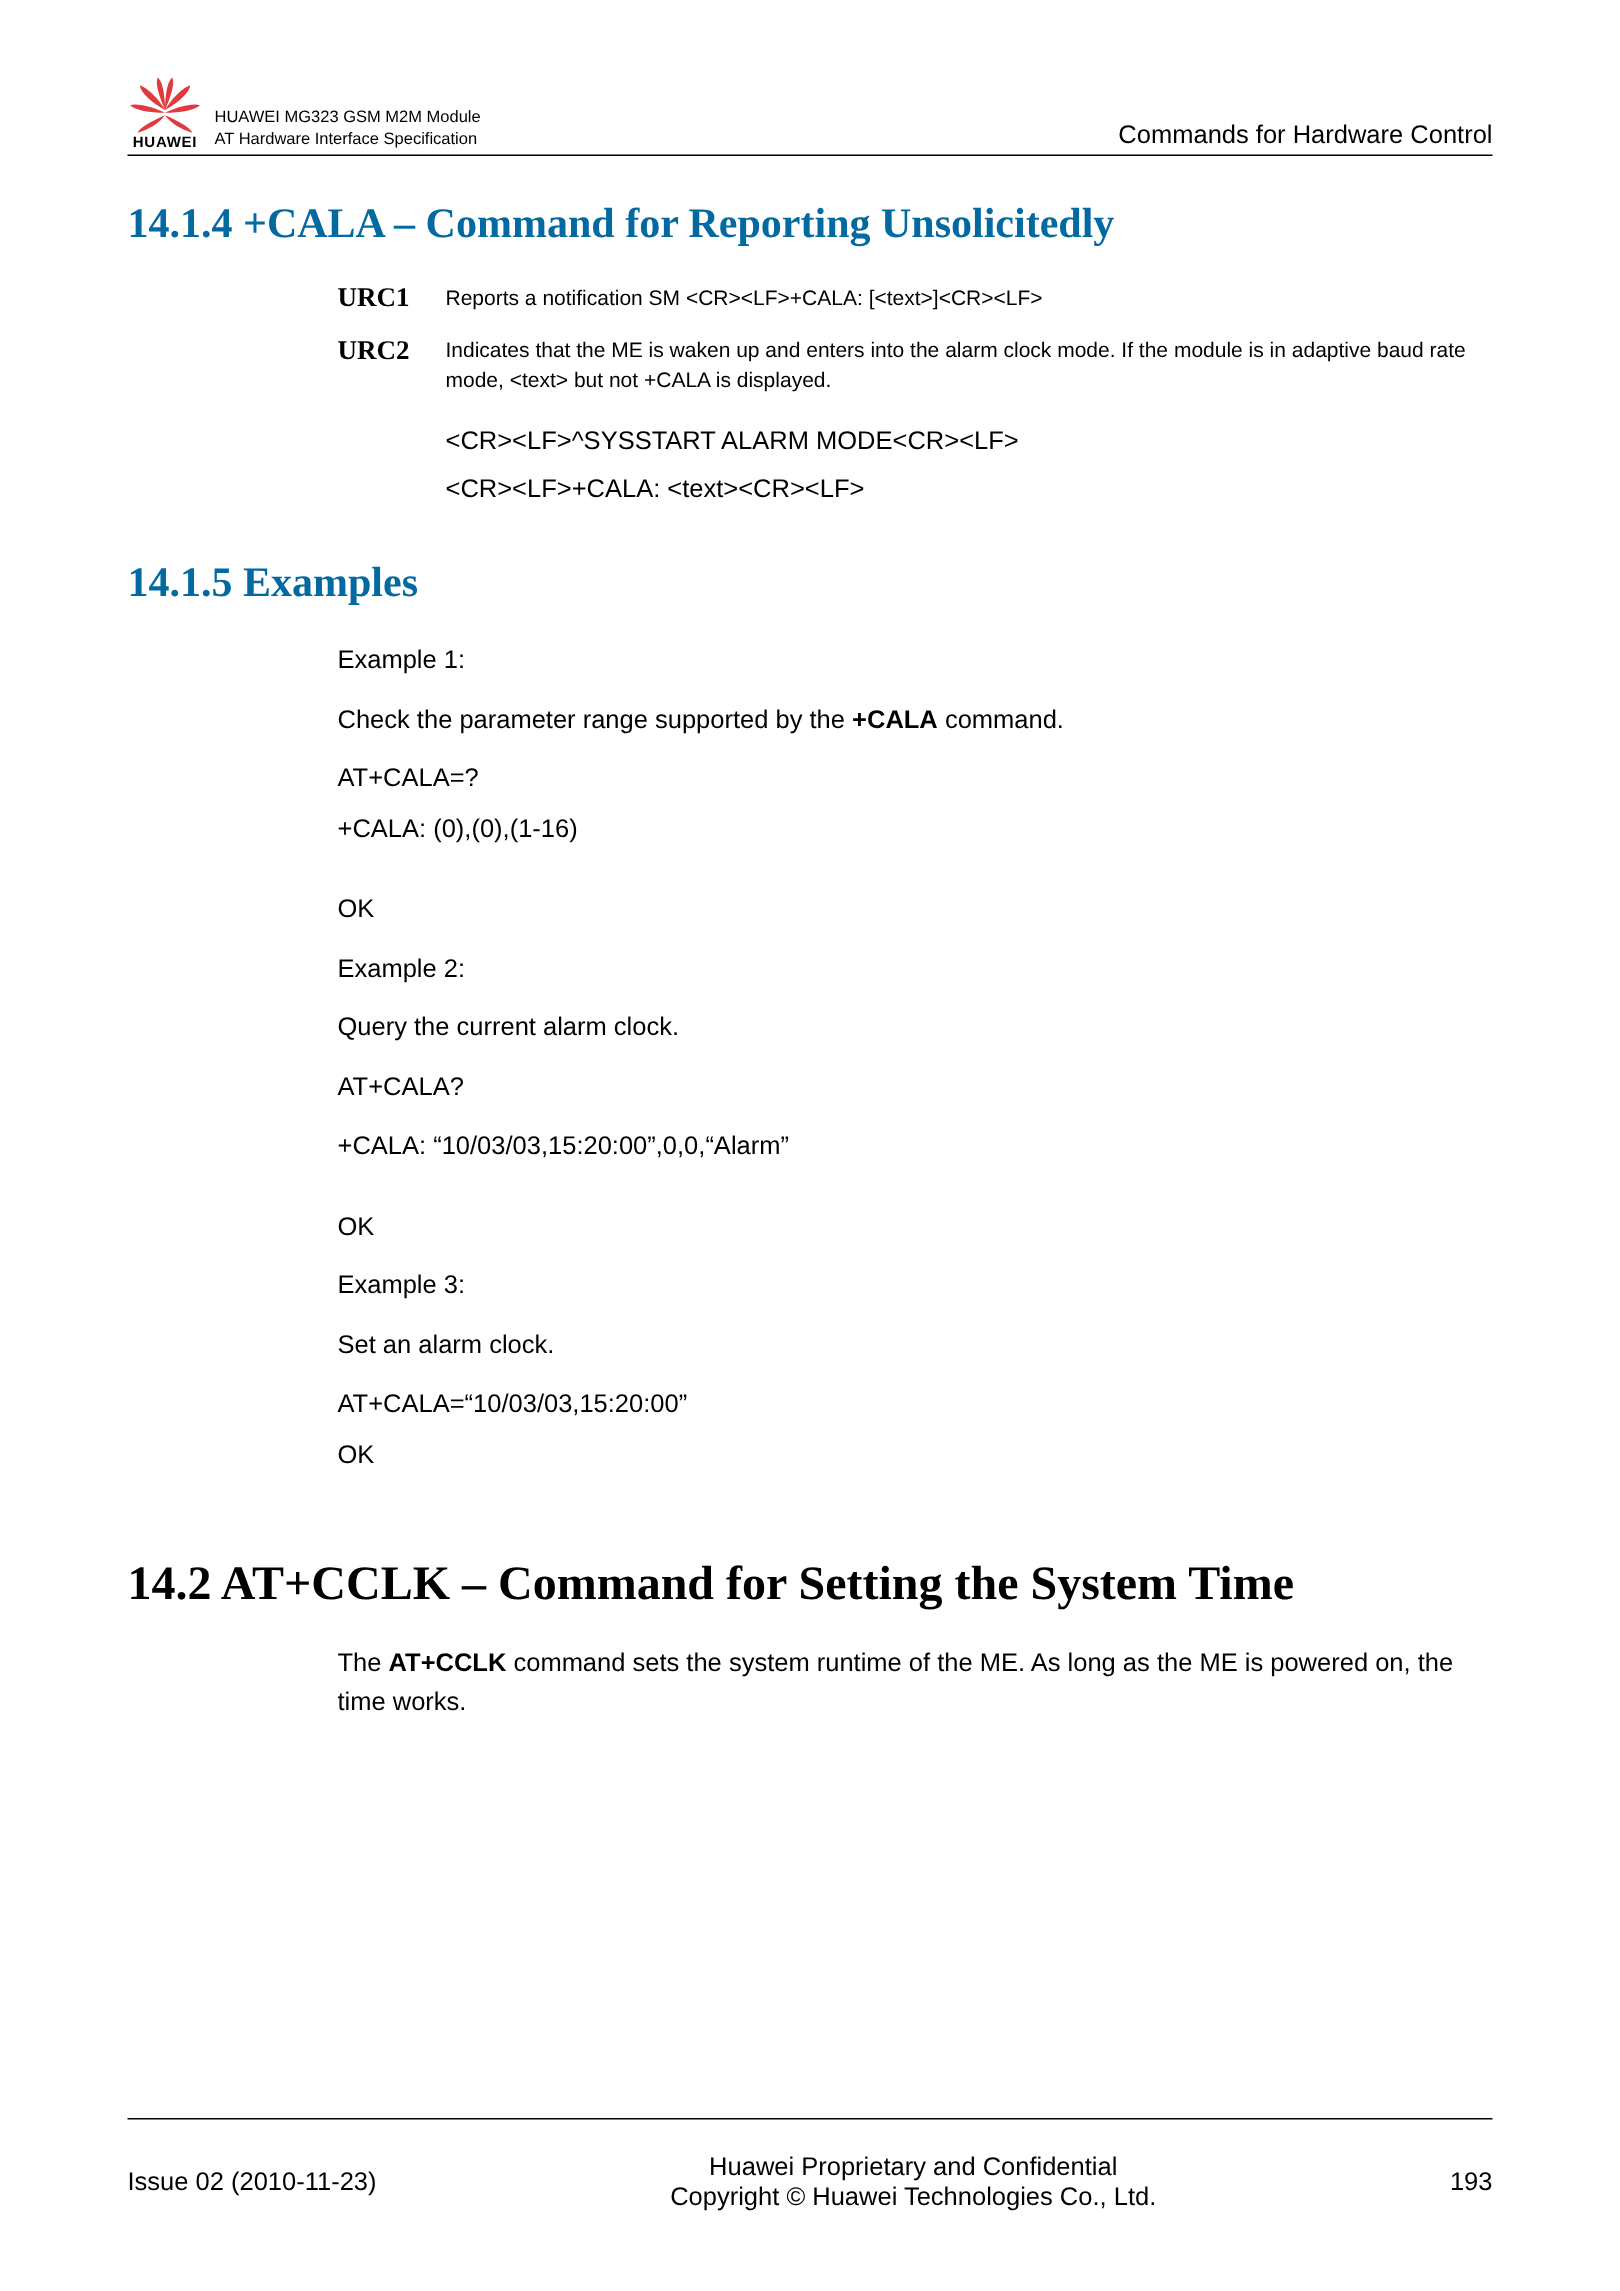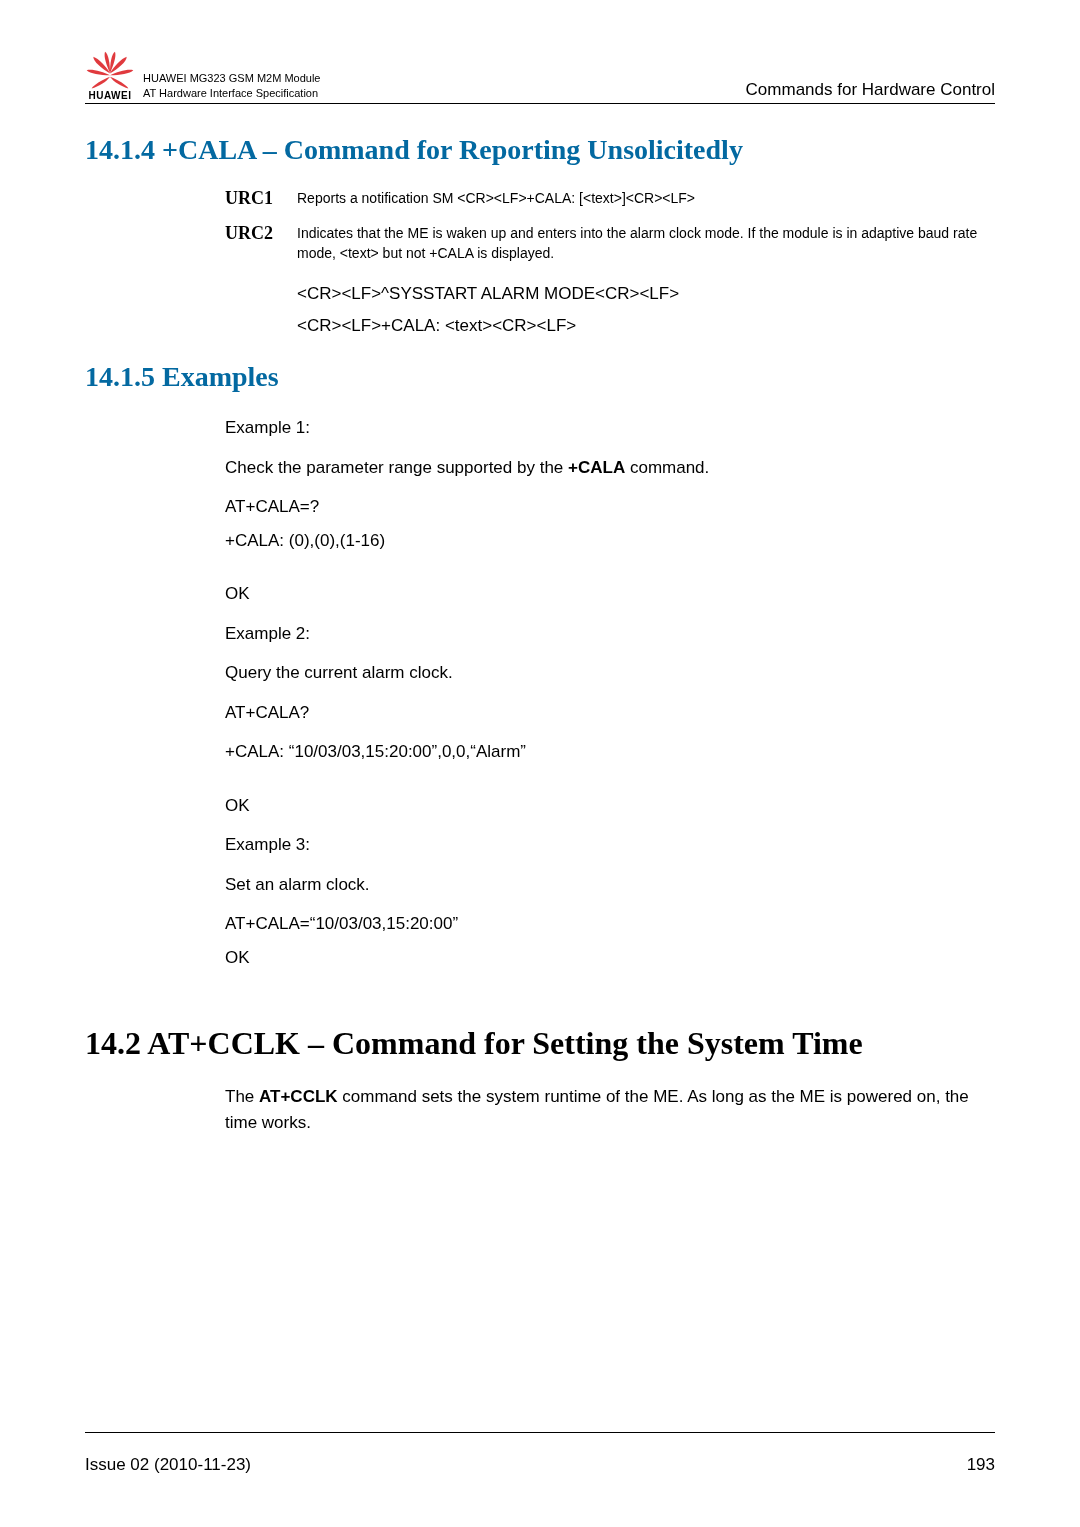--- a/index.html
+++ b/index.html
@@ -155,21 +155,21 @@
       <div class="urc-body">Reports a notification SM &lt;CR&gt;&lt;LF&gt;+CALA: [&lt;text&gt;]&lt;CR&gt;&lt;LF&gt;</div>
     </div>
     <div class="urc-row">
       <div class="urc-label">URC2</div>
       <div class="urc-body">Indicates that the ME is waken up and enters into the alarm clock mode. If the module is in adaptive baud rate mode, &lt;text&gt; but not +CALA is displayed.</div>
     </div>
   </div>
   <div class="urc-sub">&lt;CR&gt;&lt;LF&gt;^SYSSTART ALARM MODE&lt;CR&gt;&lt;LF&gt;</div>
   <div class="urc-sub">&lt;CR&gt;&lt;LF&gt;+CALA: &lt;text&gt;&lt;CR&gt;&lt;LF&gt;</div>
 
-  <div class="section-heading" style="margin-top:20px">14.1.5 Examples</div>
+  <div class="section-heading" style="margin-top:32px">14.1.5 Examples</div>
 
   <div class="body-indent">
     <p>Example 1:</p>
     <p>
       <span>Check the parameter range supported by the </span><span class="cmd-bold">+CALA</span><span> command.</span>
     </p>
     <div class="tight">
       <p>AT+CALA=?</p>
       <p>+CALA: (0),(0),(1-16)</p>
     </div>
@@ -194,14 +194,18 @@
   <div class="body-indent">
     <p>
       <span>The </span><span class="cmd-bold">AT+CCLK</span><span> command sets the system runtime of the ME. As long as the ME is powered on, the time works.</span>
     </p>
   </div>
 
 </div>
 
 <div class="footer">
   <div class="footer-left">Issue 02 (2010-11-23)</div>
+  <div class="footer-center">
+    <div>Huawei Proprietary and Confidential</div>
+    <div>Copyright © Huawei Technologies Co., Ltd.</div>
+  </div>
   <div class="footer-right">193</div>
 </div>
 
 </body></html>

